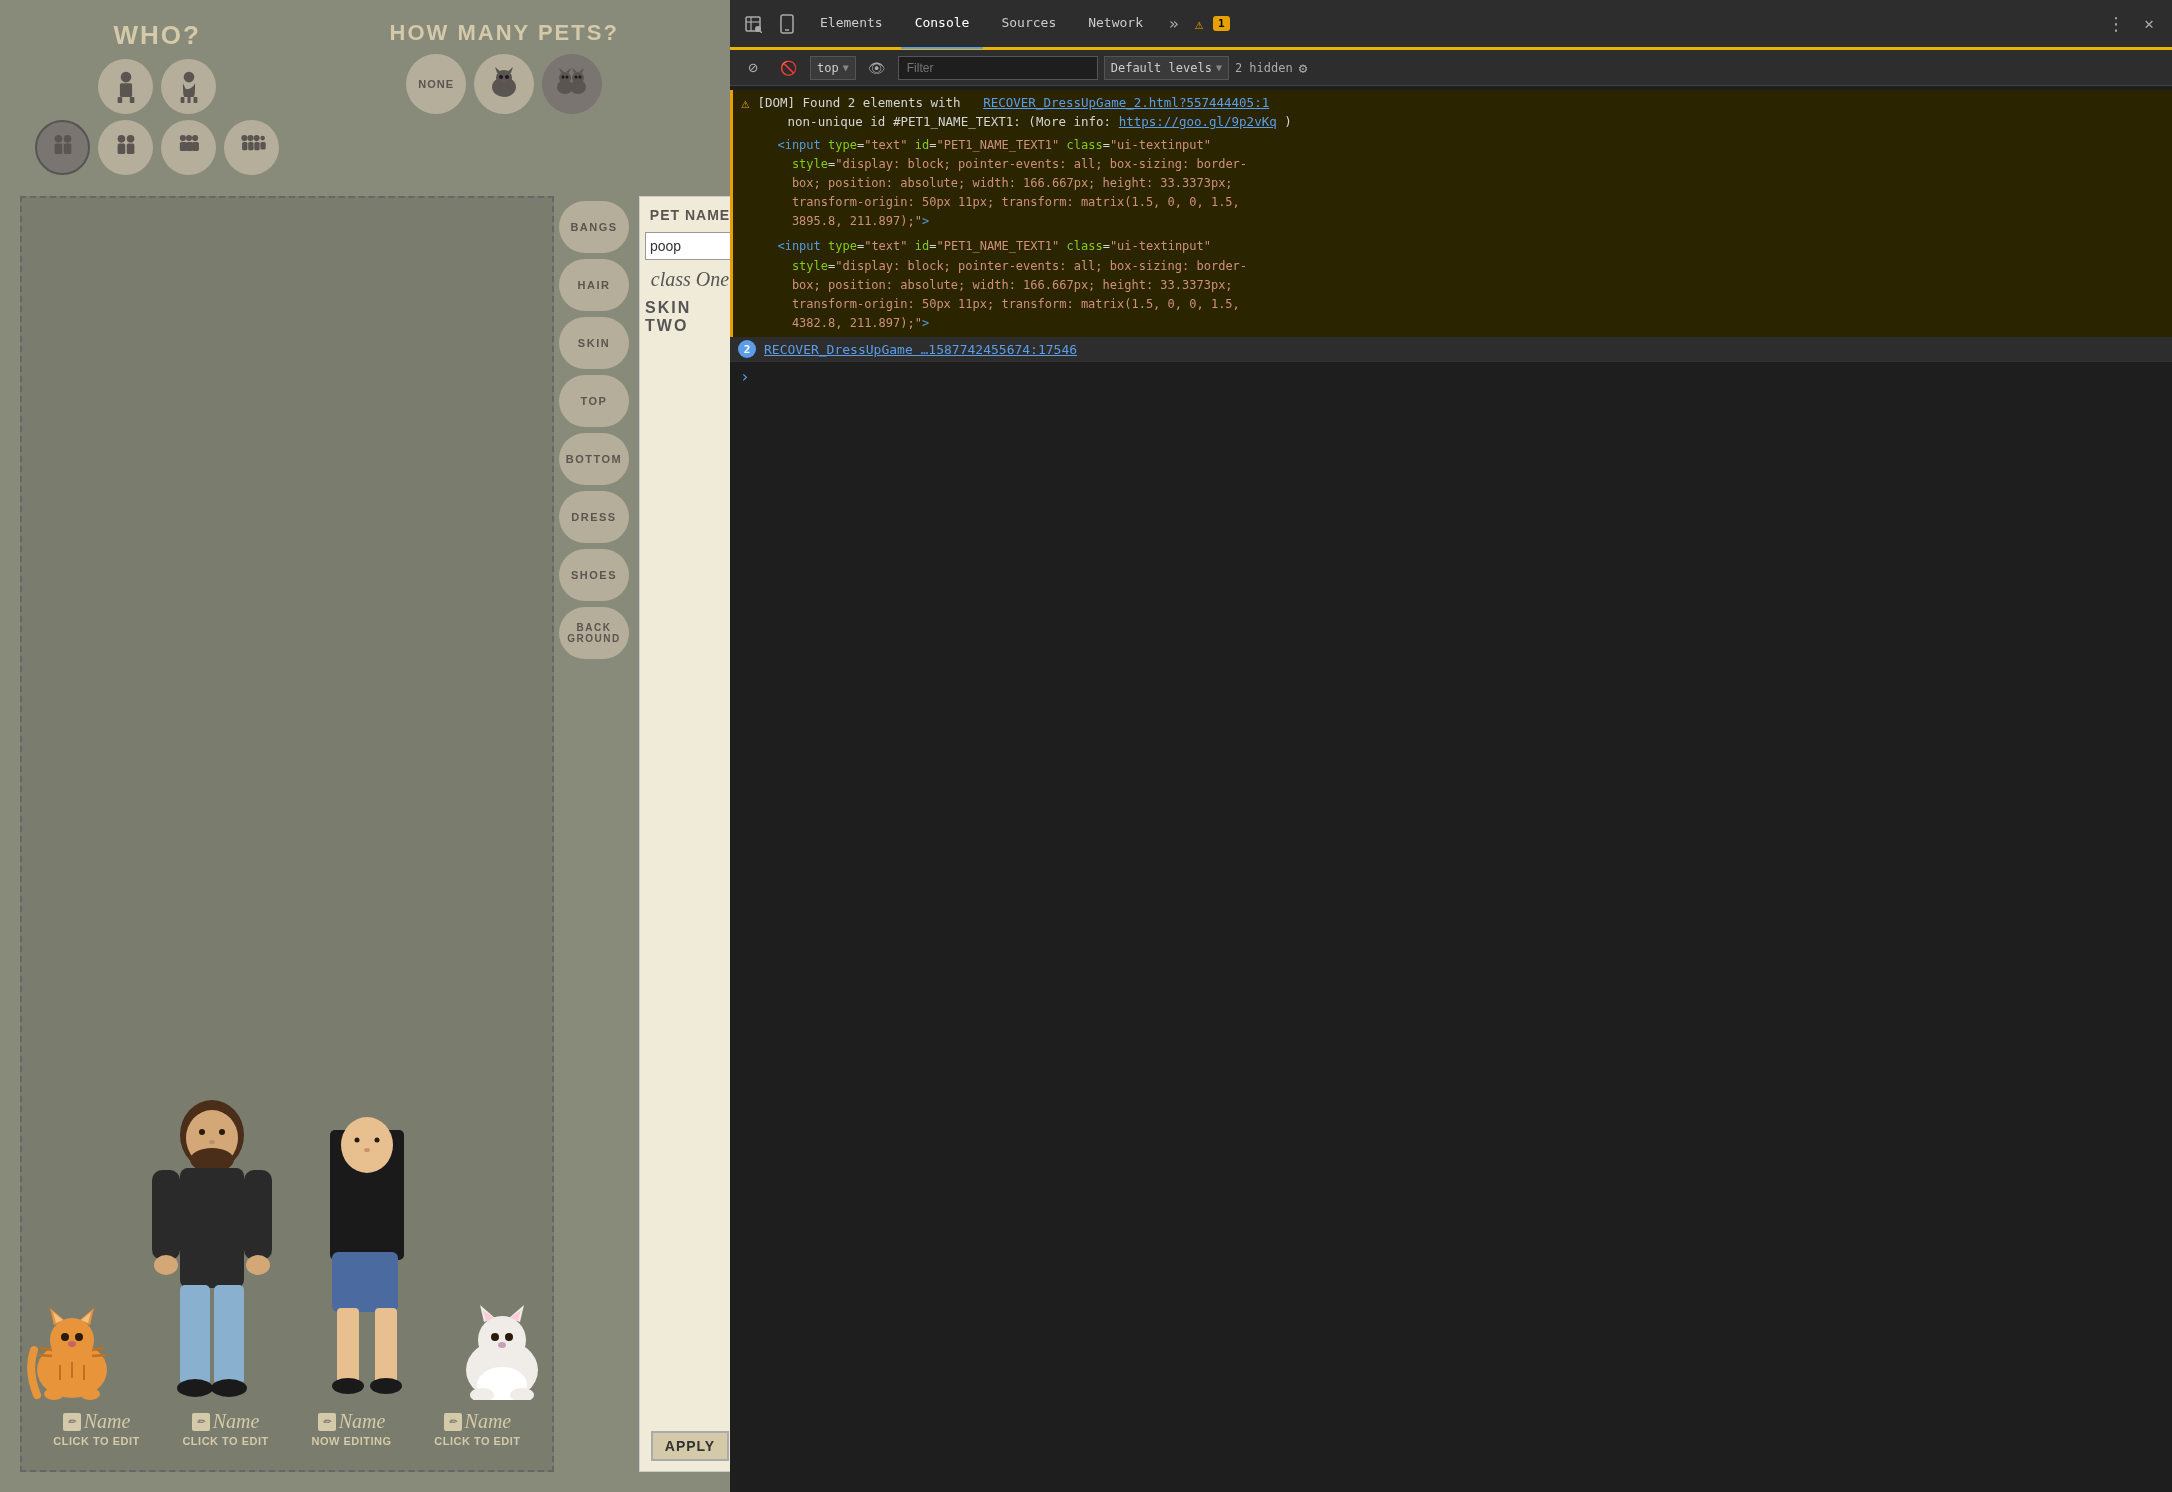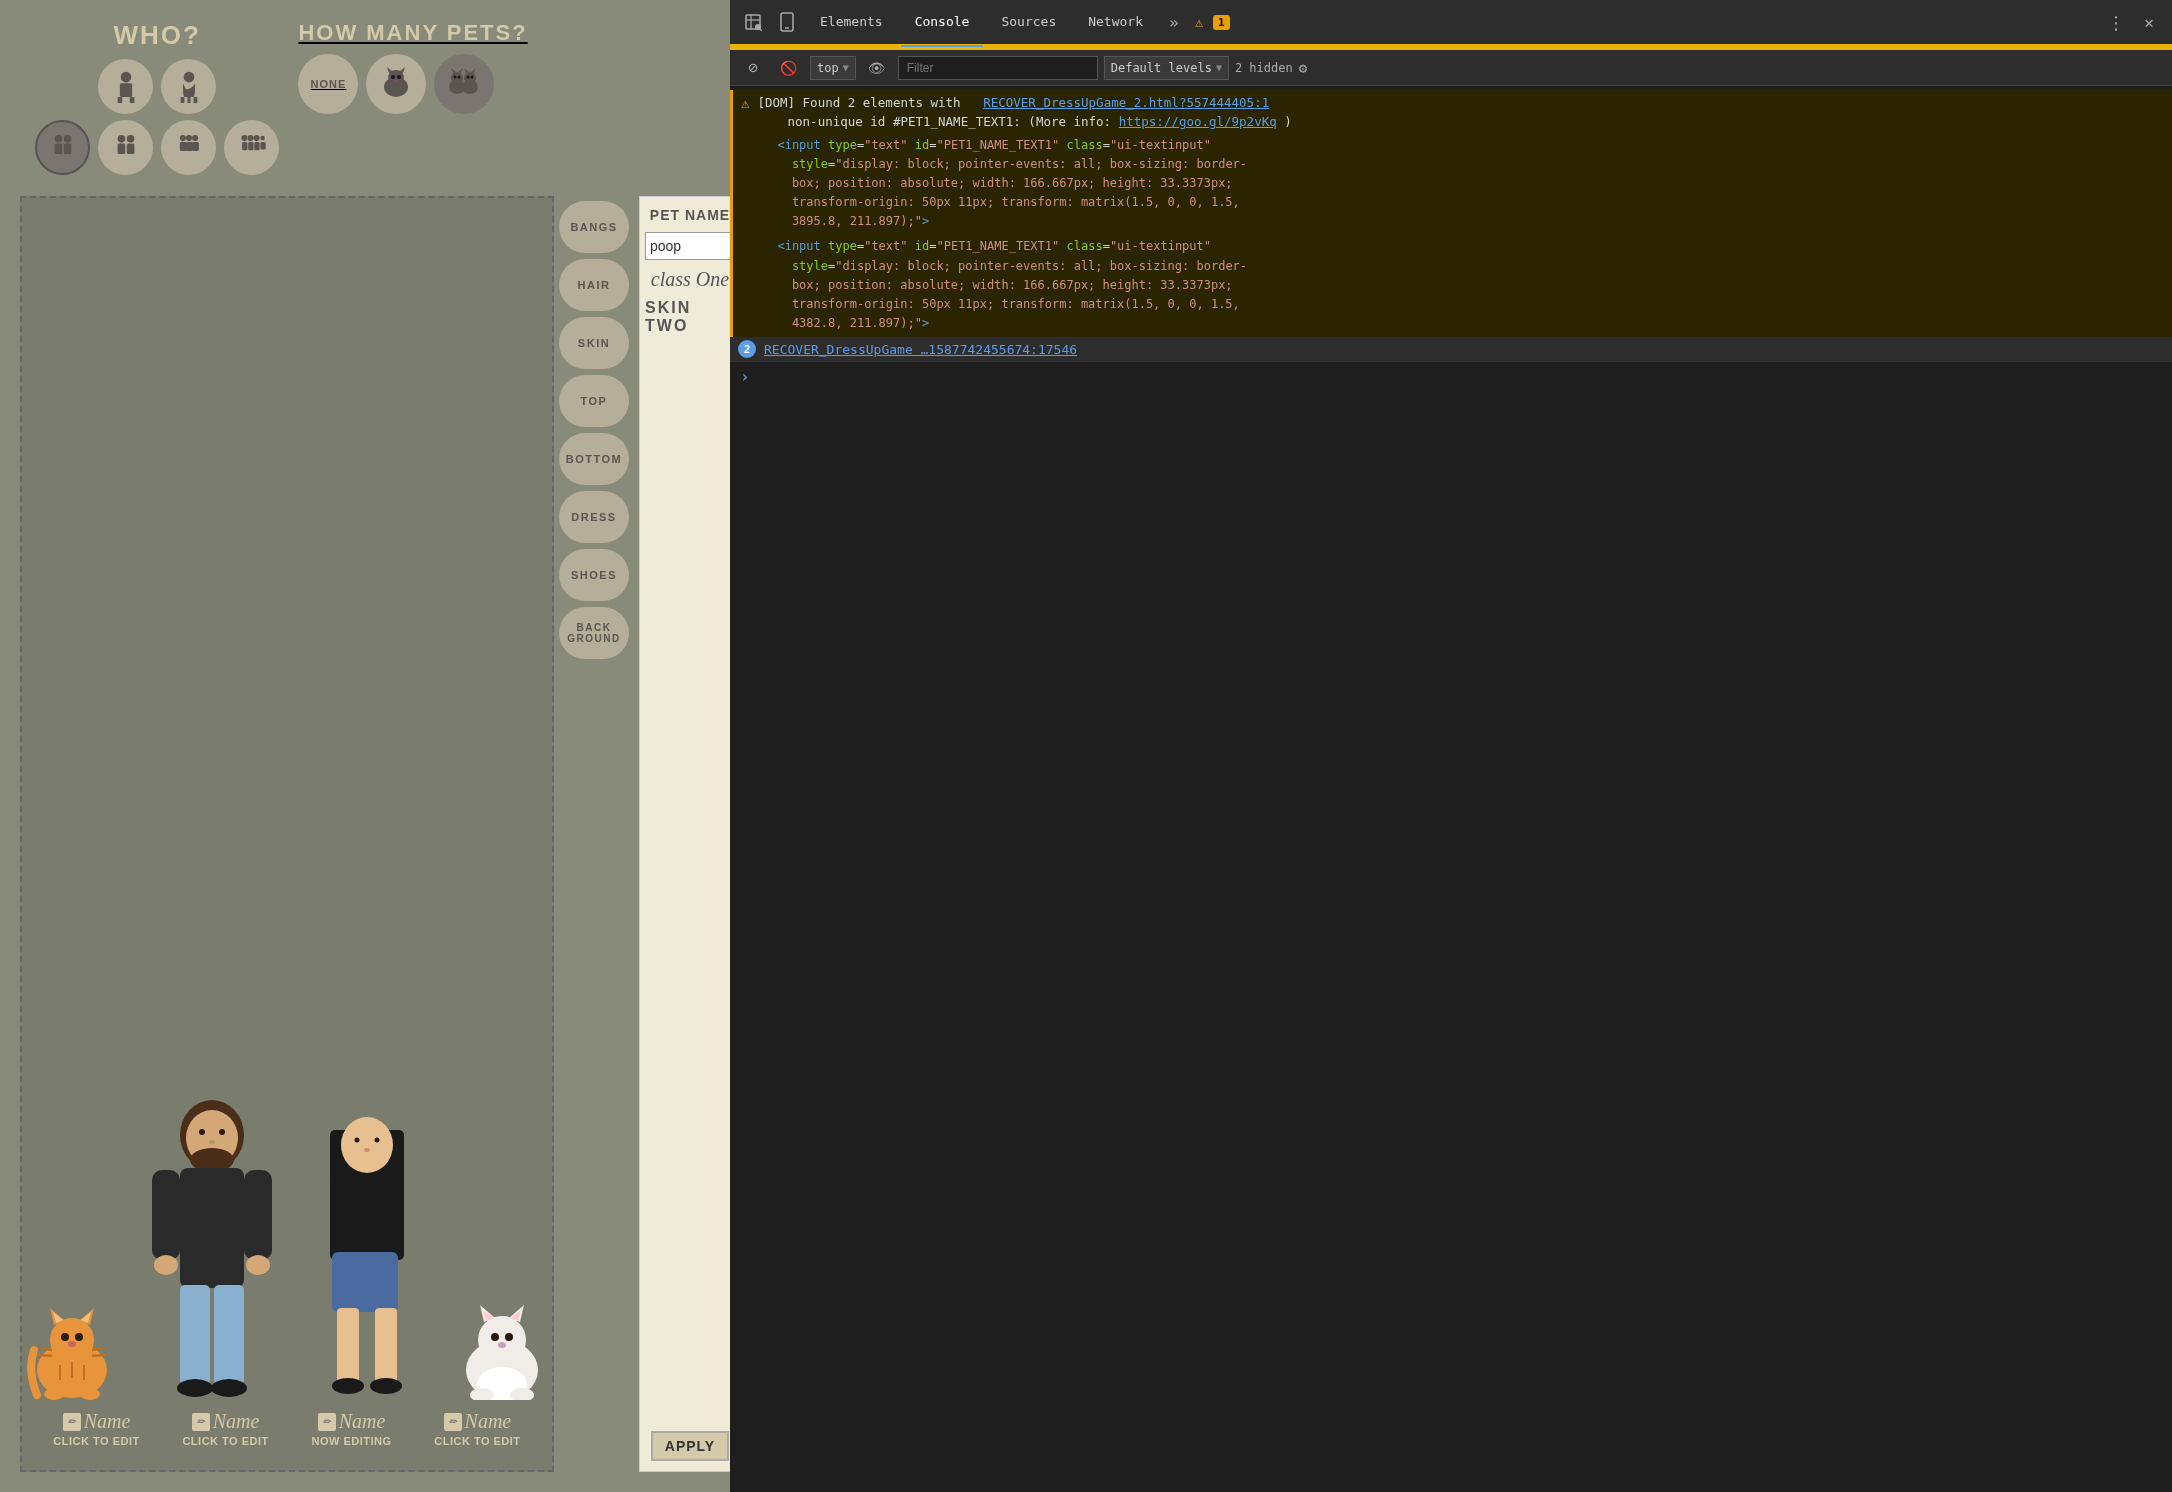--- a/index.html
+++ b/index.html
@@ -73,23 +73,22 @@
 
     .person-icon svg {
       width: 32px;
       height: 32px;
       fill: #5a5550;
     }
 
     .pets-section {
       display: flex;
       flex-direction: column;
-      align-items: flex-start;
+      align-items: center;
       flex: 1.5;
-      text-decoration: underline;
     }
 
     .pets-title {
       font-family: 'Arial Black', Arial, sans-serif;
       font-size: 22px;
       font-weight: 900;
       color: #d4c9a8;
       letter-spacing: 2px;
       margin-bottom: 8px;
       text-transform: uppercase;
@@ -318,21 +317,21 @@
       display: flex;
       flex-direction: column;
       color: #d4d4d4;
       font-family: 'Consolas', 'Monaco', monospace;
       font-size: 13px;
     }
 
     
     .devtools-toolbar {
       background: #2d2d2d;
-      border-bottom: 6px solid #eab308;
+      border-bottom: 3px solid #eab308;
       display: flex;
       align-items: center;
       height: 50px;
       padding: 0 8px;
       gap: 4px;
     }
 
     .devtools-icon-btn {
       width: 30px;
       height: 30px;

